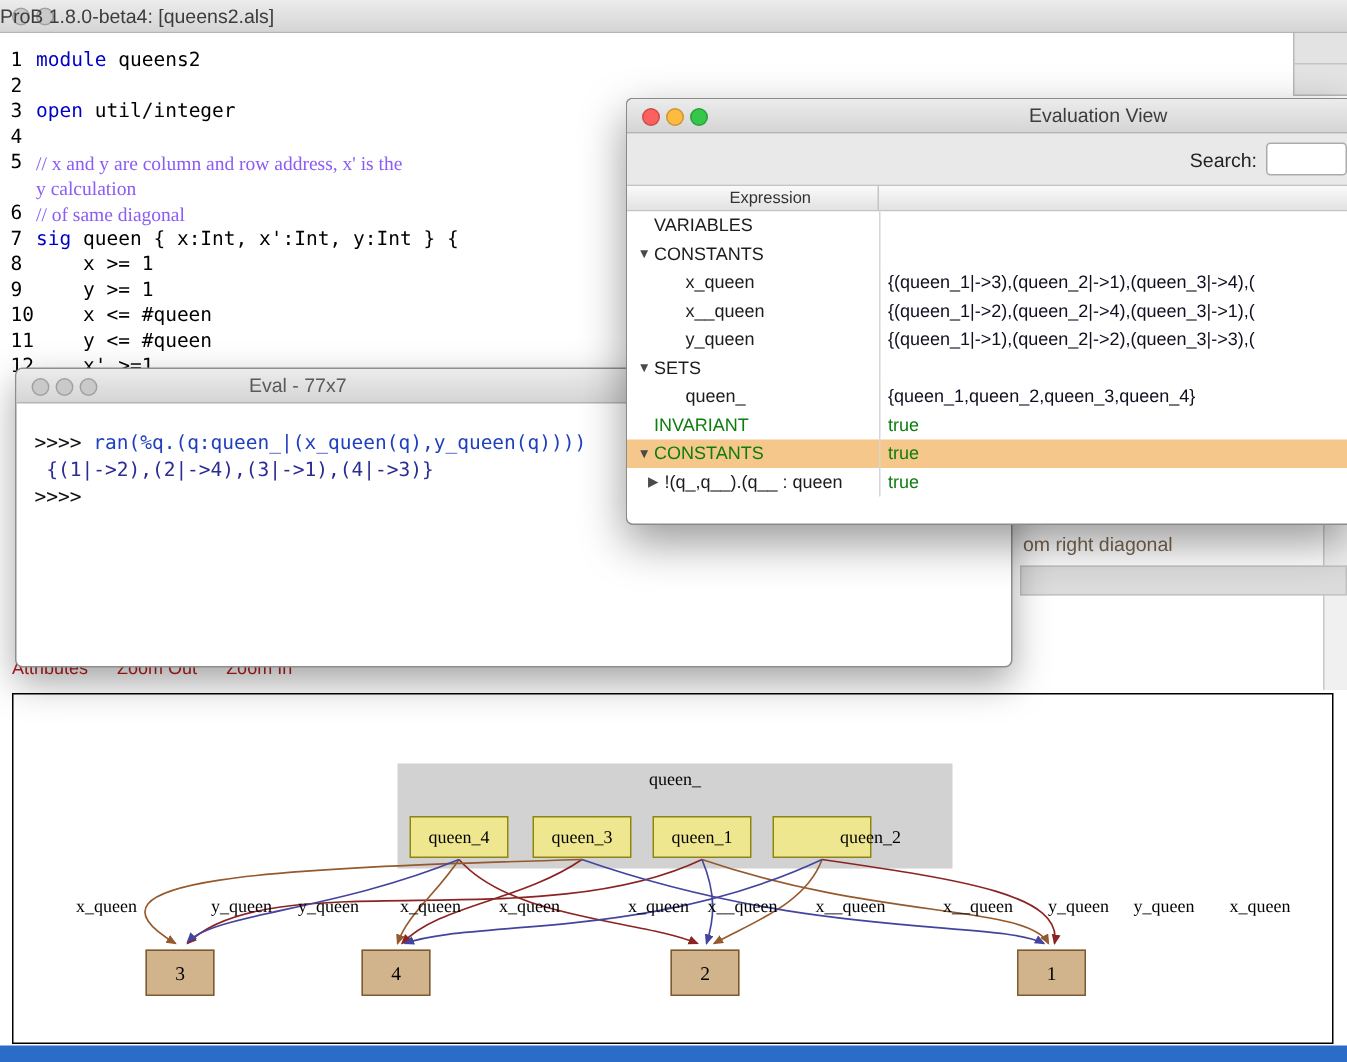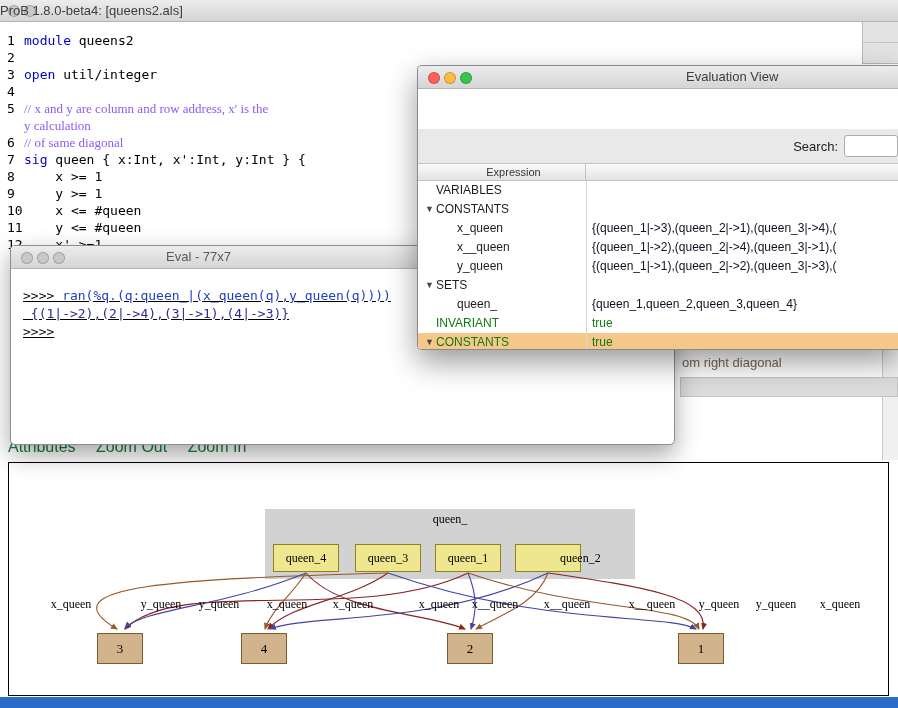--- a/index.html
+++ b/index.html
@@ -41,41 +41,41 @@
   .frag-scroll { position:absolute; right:0; top:350px; width:16px; height:110px;
                  background:#f0f0f0; border-left:1px solid #c8c8c8; z-index:2; }
   .frag-bar { position:absolute; left:680px; top:377px; width:218px; height:20px;
               background:#dcdcdc; border:1px solid #c3c3c3; z-index:2; }
   .frag-text { position:absolute; left:682px; top:355px; z-index:2;
                font-family:Liberation Sans, sans-serif; font-size:13px; color:#7a6652; }
 
   
   .eval-window { position:absolute; left:10px; top:245px; width:665px; height:200px;
                  background:#fff; border:1px solid #8e8e8e; border-radius:5px;
-                 box-shadow:0 10px 25px rgba(0,0,0,.35); z-index:20; overflow:hidden;text-decoration:underline; }
+                 box-shadow:0 10px 25px rgba(0,0,0,.35); z-index:20; overflow:hidden; }
   .eval-window .dot:nth-of-type(1){ left:10px; } .eval-window .dot:nth-of-type(2){ left:26px; }
   .eval-window .dot:nth-of-type(3){ left:42px; }
   .eval-window .win-title { left:155px; width:180px; color:#5a5a5a; }
   .term { padding:18px 12px 0 12px; font-family:"DejaVu Sans Mono", monospace;
           font-size:13px; line-height:18px; }
   .term-line { white-space:pre; }
   .prompt { color:#111; }
   .term-text[data-type="cmd"] { color:#1f3fbf; }
   .term-text[data-type="result"] { color:#2b2b91; }
 
   
   .evalview-window { position:absolute; left:417px; top:65px; width:481px; height:285px;
                      background:#fff; border:1px solid #8a8a8a; border-right:none;
                      border-radius:5px 0 0 5px; box-shadow:0 12px 30px rgba(0,0,0,.4);
                      z-index:30; overflow:hidden; }
   .evalview-window .dot:nth-of-type(1){ left:10px; } .evalview-window .dot:nth-of-type(2){ left:26px; }
   .evalview-window .dot:nth-of-type(3){ left:42px; }
   .evalview-window .win-title { left:268px; width:140px; }
   .search-row { height:34px; background:#e9e9e9; display:flex; align-items:center;
-                justify-content:flex-end;margin-top:40px; }
+                justify-content:flex-end; }
   .search-label { font-size:13px; color:#222; margin-right:6px; }
   .search-input { width:54px; height:22px; border:1px solid #ababab; border-radius:3px;
                   background:#fff; outline:none; font-size:12px; padding:0 4px; }
   .ev-header { display:flex; height:18px; line-height:17px; font-size:11px; color:#333;
                background:linear-gradient(#fafafa,#e2e2e2);
                border-top:1px solid #c4c4c4; border-bottom:1px solid #c4c4c4; }
   .ev-h-expr { width:168px; flex:none; text-align:center; border-right:1px solid #c4c4c4;padding-left:24px; }
   .ev-h-val { flex:1; text-align:center; }
   .ev-rows { background:#fff; }
   .ev-row { display:flex; height:19px; line-height:19px; font-size:12px; color:#1c1c1c; }
@@ -84,22 +84,22 @@
             white-space:pre; color:#101020; }
   .disc { width:11px; flex:none; font-size:9px; color:#4a4a4a; }
   .lvl0 .ev-expr { padding-left:7px; }
   .lvl1 .ev-expr { padding-left:28px; }
   .lvl2 .ev-expr { padding-left:14px; }
   .expr-green .ev-expr { color:#0e7d10; }
   .val-green .ev-val { color:#0e7d10; }
   .highlight { background:#f6c78b; }
 
   
-  .graph-toolbar { position:absolute; left:8px; top:438px; z-index:5; font-size:16px;
-                   color:#15803d; }
+  .graph-toolbar { position:absolute; left:8px; top:438px; z-index:5; font-size:12px;
+                   color:#b91c1c; }
   .graph-toolbar span { margin-right:16px; }
   .graph-canvas { position:absolute; left:8px; top:462px; width:881px; height:234px;
                   background:#fff; border:1px solid #000; z-index:10; }
   .g-container { position:absolute; left:256px; top:46px; width:370px; height:70px;
                  background:#d2d2d2; }
   .g-container-label { position:absolute; left:0; right:0; top:3px; text-align:center;
                        font-family:"Liberation Serif", serif; font-size:12px; color:#000; }
   .g-queen { position:absolute; top:81px; width:66px; height:28px; line-height:26px;
              text-align:center; background:#efe78f; border:1px solid #8c8418;
              font-family:"Liberation Serif", serif; font-size:12px; color:#000; }

